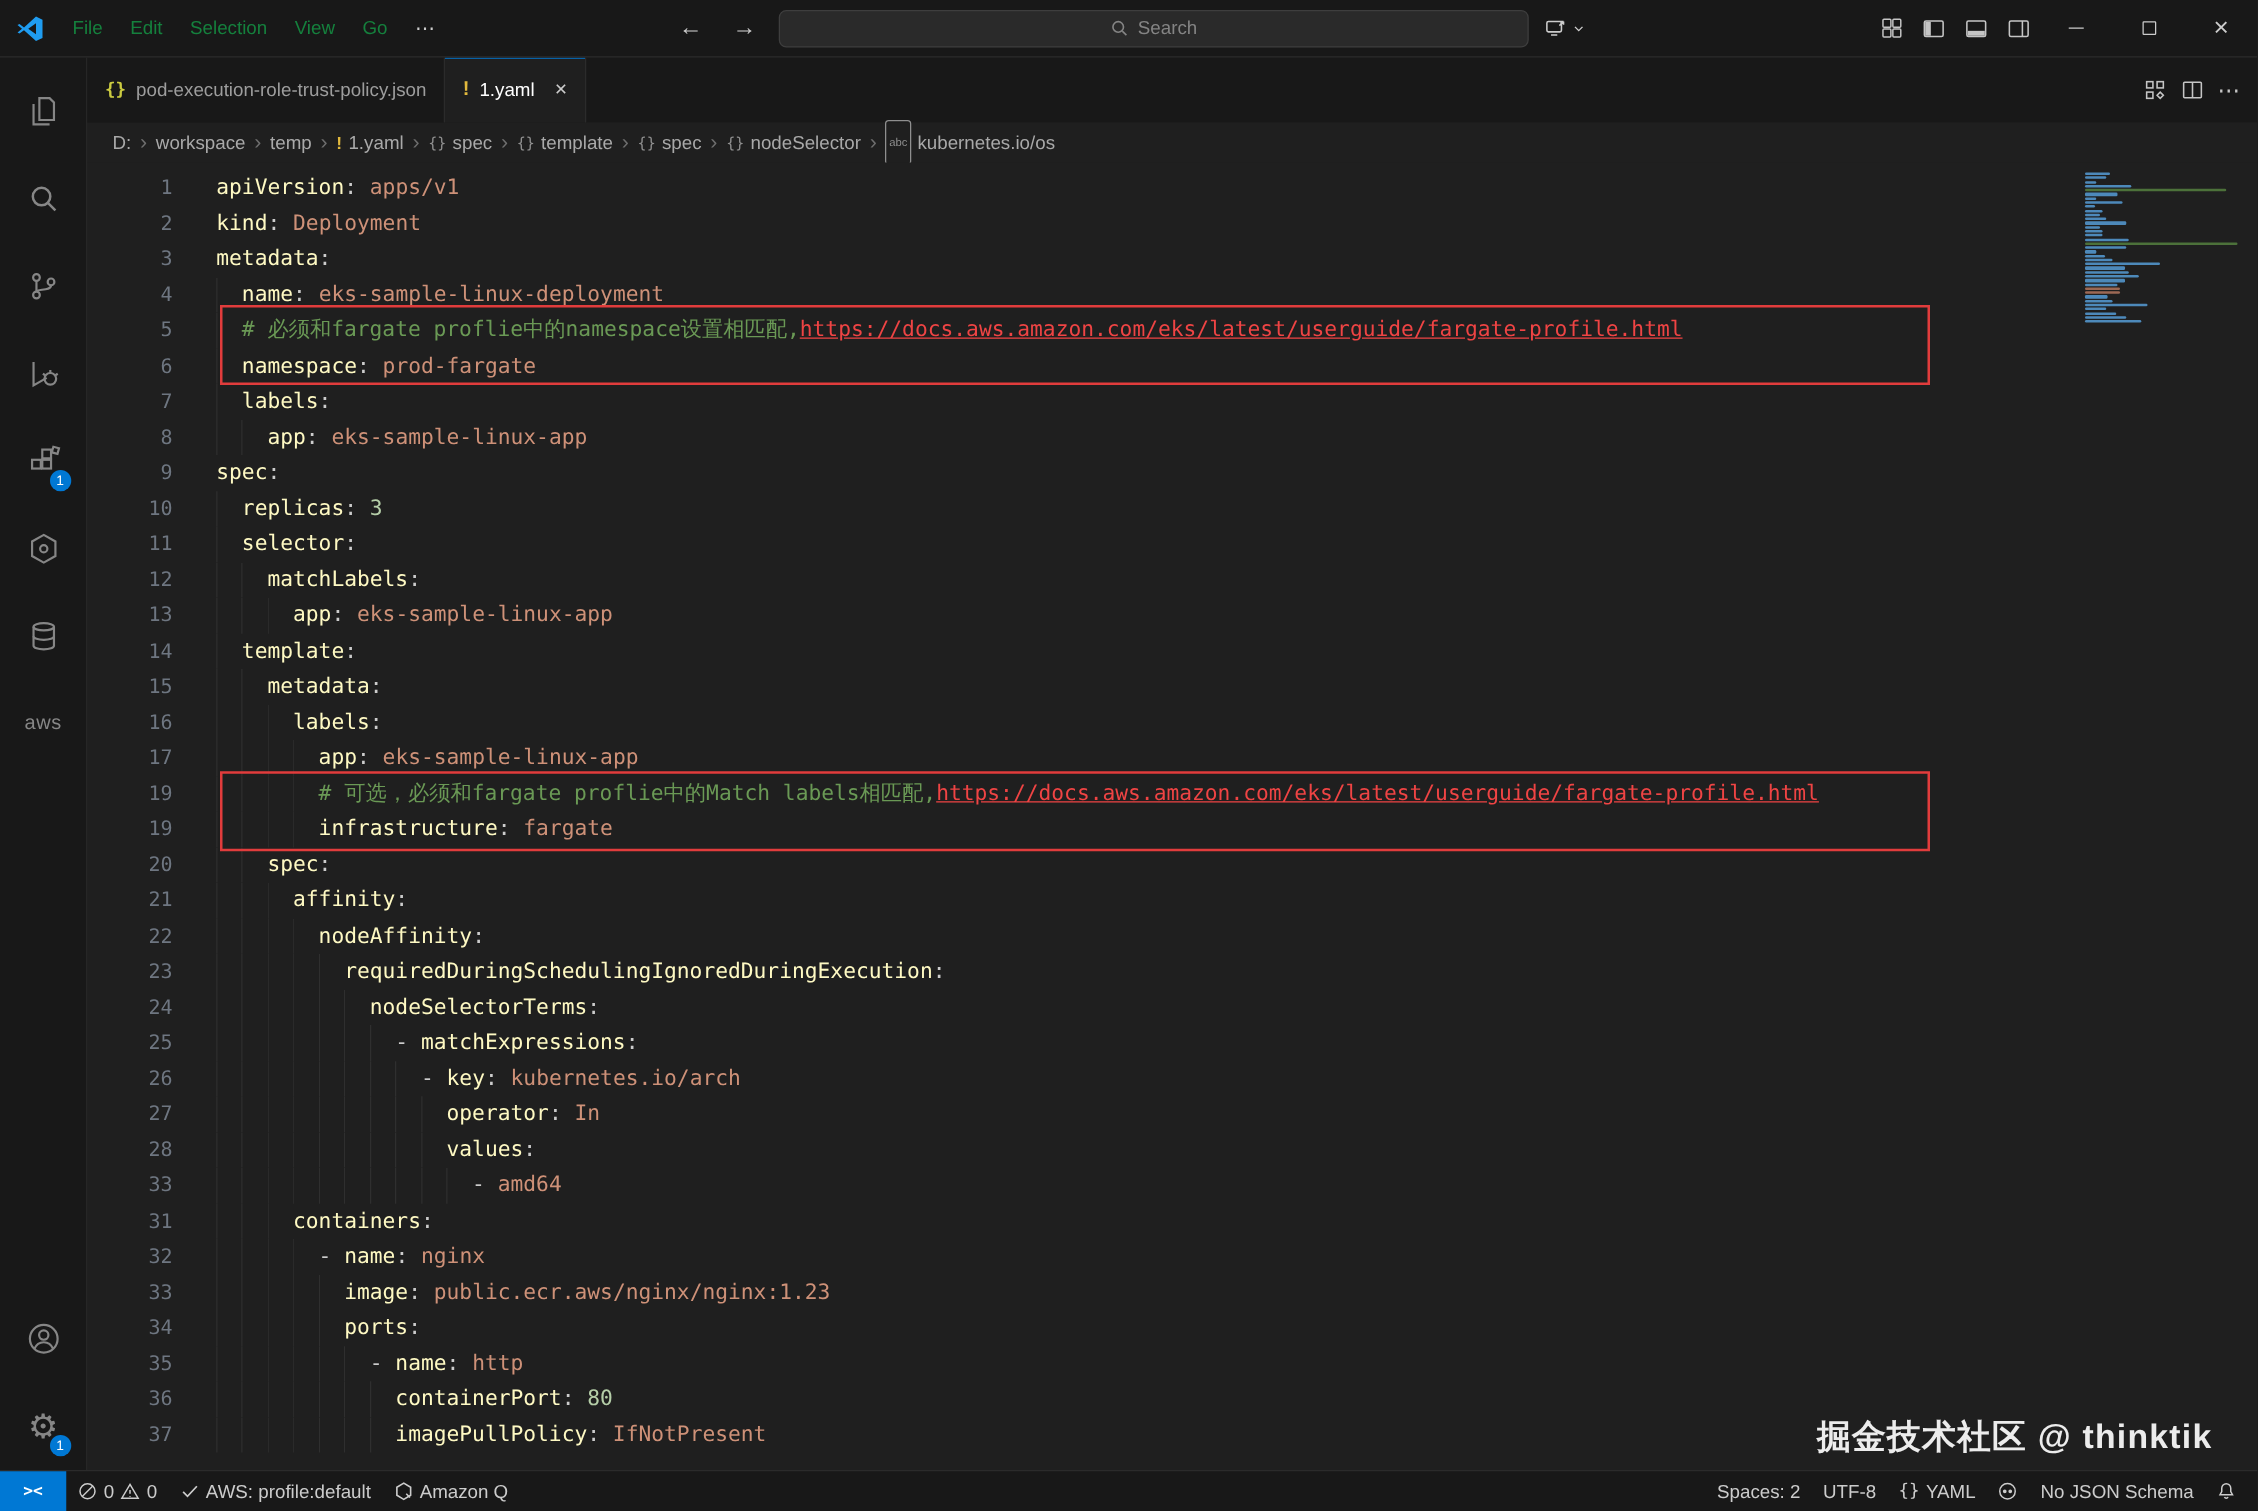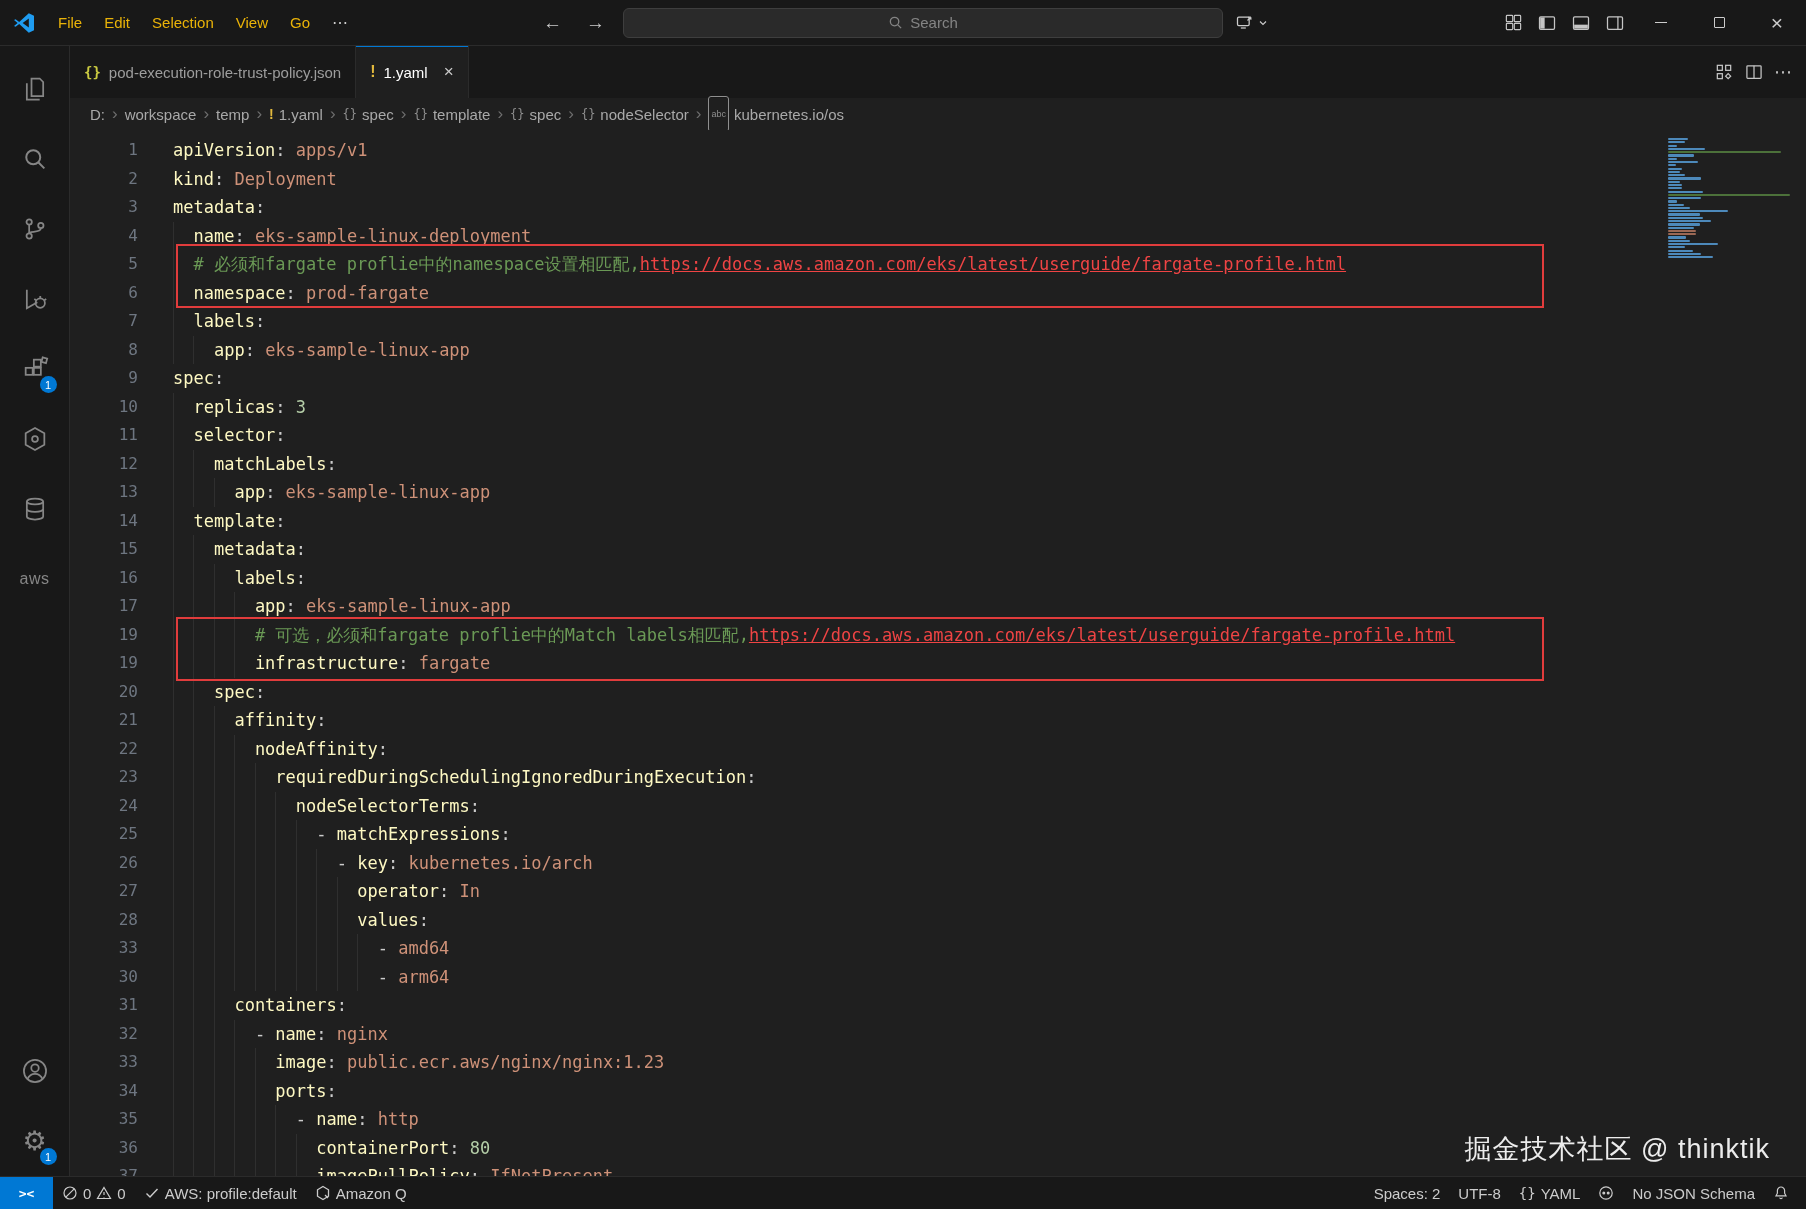--- a/index.html
+++ b/index.html
@@ -4,21 +4,21 @@
 <style>
   *{box-sizing:border-box;margin:0;padding:0}
   html,body{width:1806px;height:1209px;overflow:hidden;background:#1f1f1f;
     font-family:"Liberation Sans",sans-serif;color:#cccccc}
 
   
   .titlebar{height:46px;background:#181818;border-bottom:1px solid #2b2b2b;
     display:flex;align-items:center;position:relative;z-index:6}
   .tb-left{display:flex;align-items:center;gap:2px;padding-left:12px}
   .vs-logo{width:24px;height:24px;margin-right:10px;flex:none}
-  .menu-item{padding:5px 10px;font-size:15px;color:#eab308;border-radius:5px;cursor:default}
+  .menu-item{padding:5px 10px;font-size:15px;color:#15803d;border-radius:5px;cursor:default}
   .menu-overflow{padding:5px 10px;font-size:16px;color:#cccccc}
   .tb-center{position:absolute;left:50%;top:0;height:100%;transform:translateX(-50%);
     display:flex;align-items:center;gap:12px}
   .nav-arrow{font-size:19px;color:#cccccc;padding:2px 6px}
   .search-box{width:600px;height:30px;background:#2a2a2a;border:1px solid #3e3e3e;border-radius:6px;
     display:flex;align-items:center;justify-content:center;gap:7px;color:#848484;font-size:15px}
   .tb-extra{display:flex;align-items:center;gap:2px;color:#cccccc}
   .tb-right{margin-left:auto;display:flex;align-items:stretch;height:100%}
   .layout-icon{width:34px;height:100%;display:flex;align-items:center;justify-content:center;color:#c5c5c5}
   .win-btn{width:58px;height:100%;display:flex;align-items:center;justify-content:center;color:#cccccc}
@@ -76,21 +76,21 @@
   .tk-c{color:#6a9955}
   .tk-u{color:#ef4444;text-decoration:underline}
   .tk-p{color:#cccccc}
   .redbox{position:absolute;left:106px;width:1368px;border:2px solid #e13c3c;pointer-events:none;z-index:2}
   .redbox-1{top:114px;height:64px}
   .redbox-2{top:487px;height:64px}
   .minimap{position:absolute;top:8px;right:12px;width:126px;z-index:1}
   .mm-line{height:2.2px;margin-bottom:1.1px;border-radius:1px;opacity:.85}
 
   .watermark{position:absolute;right:36px;bottom:42px;font-size:27px;color:#ececec;
-    letter-spacing:1px;z-index:5;font-weight:400}
+    letter-spacing:1px;z-index:5;font-weight:700}
 
   
   .statusbar{height:33px;background:#181818;border-top:1px solid #2b2b2b;display:flex;
     align-items:center;font-size:15px;color:#cccccc;position:relative;z-index:6}
   .remote{width:53px;height:100%;background:#0078d4;color:#fff;display:flex;align-items:center;
     justify-content:center;font-size:13px;font-weight:bold;font-family:"DejaVu Sans Mono",monospace}
   .sb-item{display:flex;align-items:center;gap:5px;padding:0 9px;height:100%}
   .sb-item svg{width:16px;height:16px}
   .sb-right{margin-left:auto;display:flex;align-items:stretch;height:100%;padding-right:8px}
   .sb-braces{font-family:"DejaVu Sans Mono",monospace;font-size:14px}
@@ -422,24 +422,20 @@
             <span class="ln">27</span>
             <span class="ltext"><span class="g"></span><span class="g"></span><span class="g"></span><span class="g"></span><span class="g"></span><span class="g"></span><span class="g"></span><span class="g"></span><span class="g"></span><span class="tk-k">operator</span><span class="tk-p">: </span><span class="tk-s">In</span></span>
           </div>
           <div class="cline">
             <span class="ln">28</span>
             <span class="ltext"><span class="g"></span><span class="g"></span><span class="g"></span><span class="g"></span><span class="g"></span><span class="g"></span><span class="g"></span><span class="g"></span><span class="g"></span><span class="tk-k">values</span><span class="tk-p">:</span></span>
           </div>
           <div class="cline">
             <span class="ln">33</span>
             <span class="ltext"><span class="g"></span><span class="g"></span><span class="g"></span><span class="g"></span><span class="g"></span><span class="g"></span><span class="g"></span><span class="g"></span><span class="g"></span><span class="g"></span><span class="tk-p">- </span><span class="tk-s">amd64</span></span>
-          </div>
-          <div class="cline">
-            <span class="ln">30</span>
-            <span class="ltext"><span class="g"></span><span class="g"></span><span class="g"></span><span class="g"></span><span class="g"></span><span class="g"></span><span class="g"></span><span class="g"></span><span class="g"></span><span class="g"></span><span class="tk-p">- </span><span class="tk-s">arm64</span></span>
           </div>
           <div class="cline">
             <span class="ln">31</span>
             <span class="ltext"><span class="g"></span><span class="g"></span><span class="g"></span><span class="tk-k">containers</span><span class="tk-p">:</span></span>
           </div>
           <div class="cline">
             <span class="ln">32</span>
             <span class="ltext"><span class="g"></span><span class="g"></span><span class="g"></span><span class="g"></span><span class="tk-p">- </span><span class="tk-k">name</span><span class="tk-p">: </span><span class="tk-s">nginx</span></span>
           </div>
           <div class="cline">

